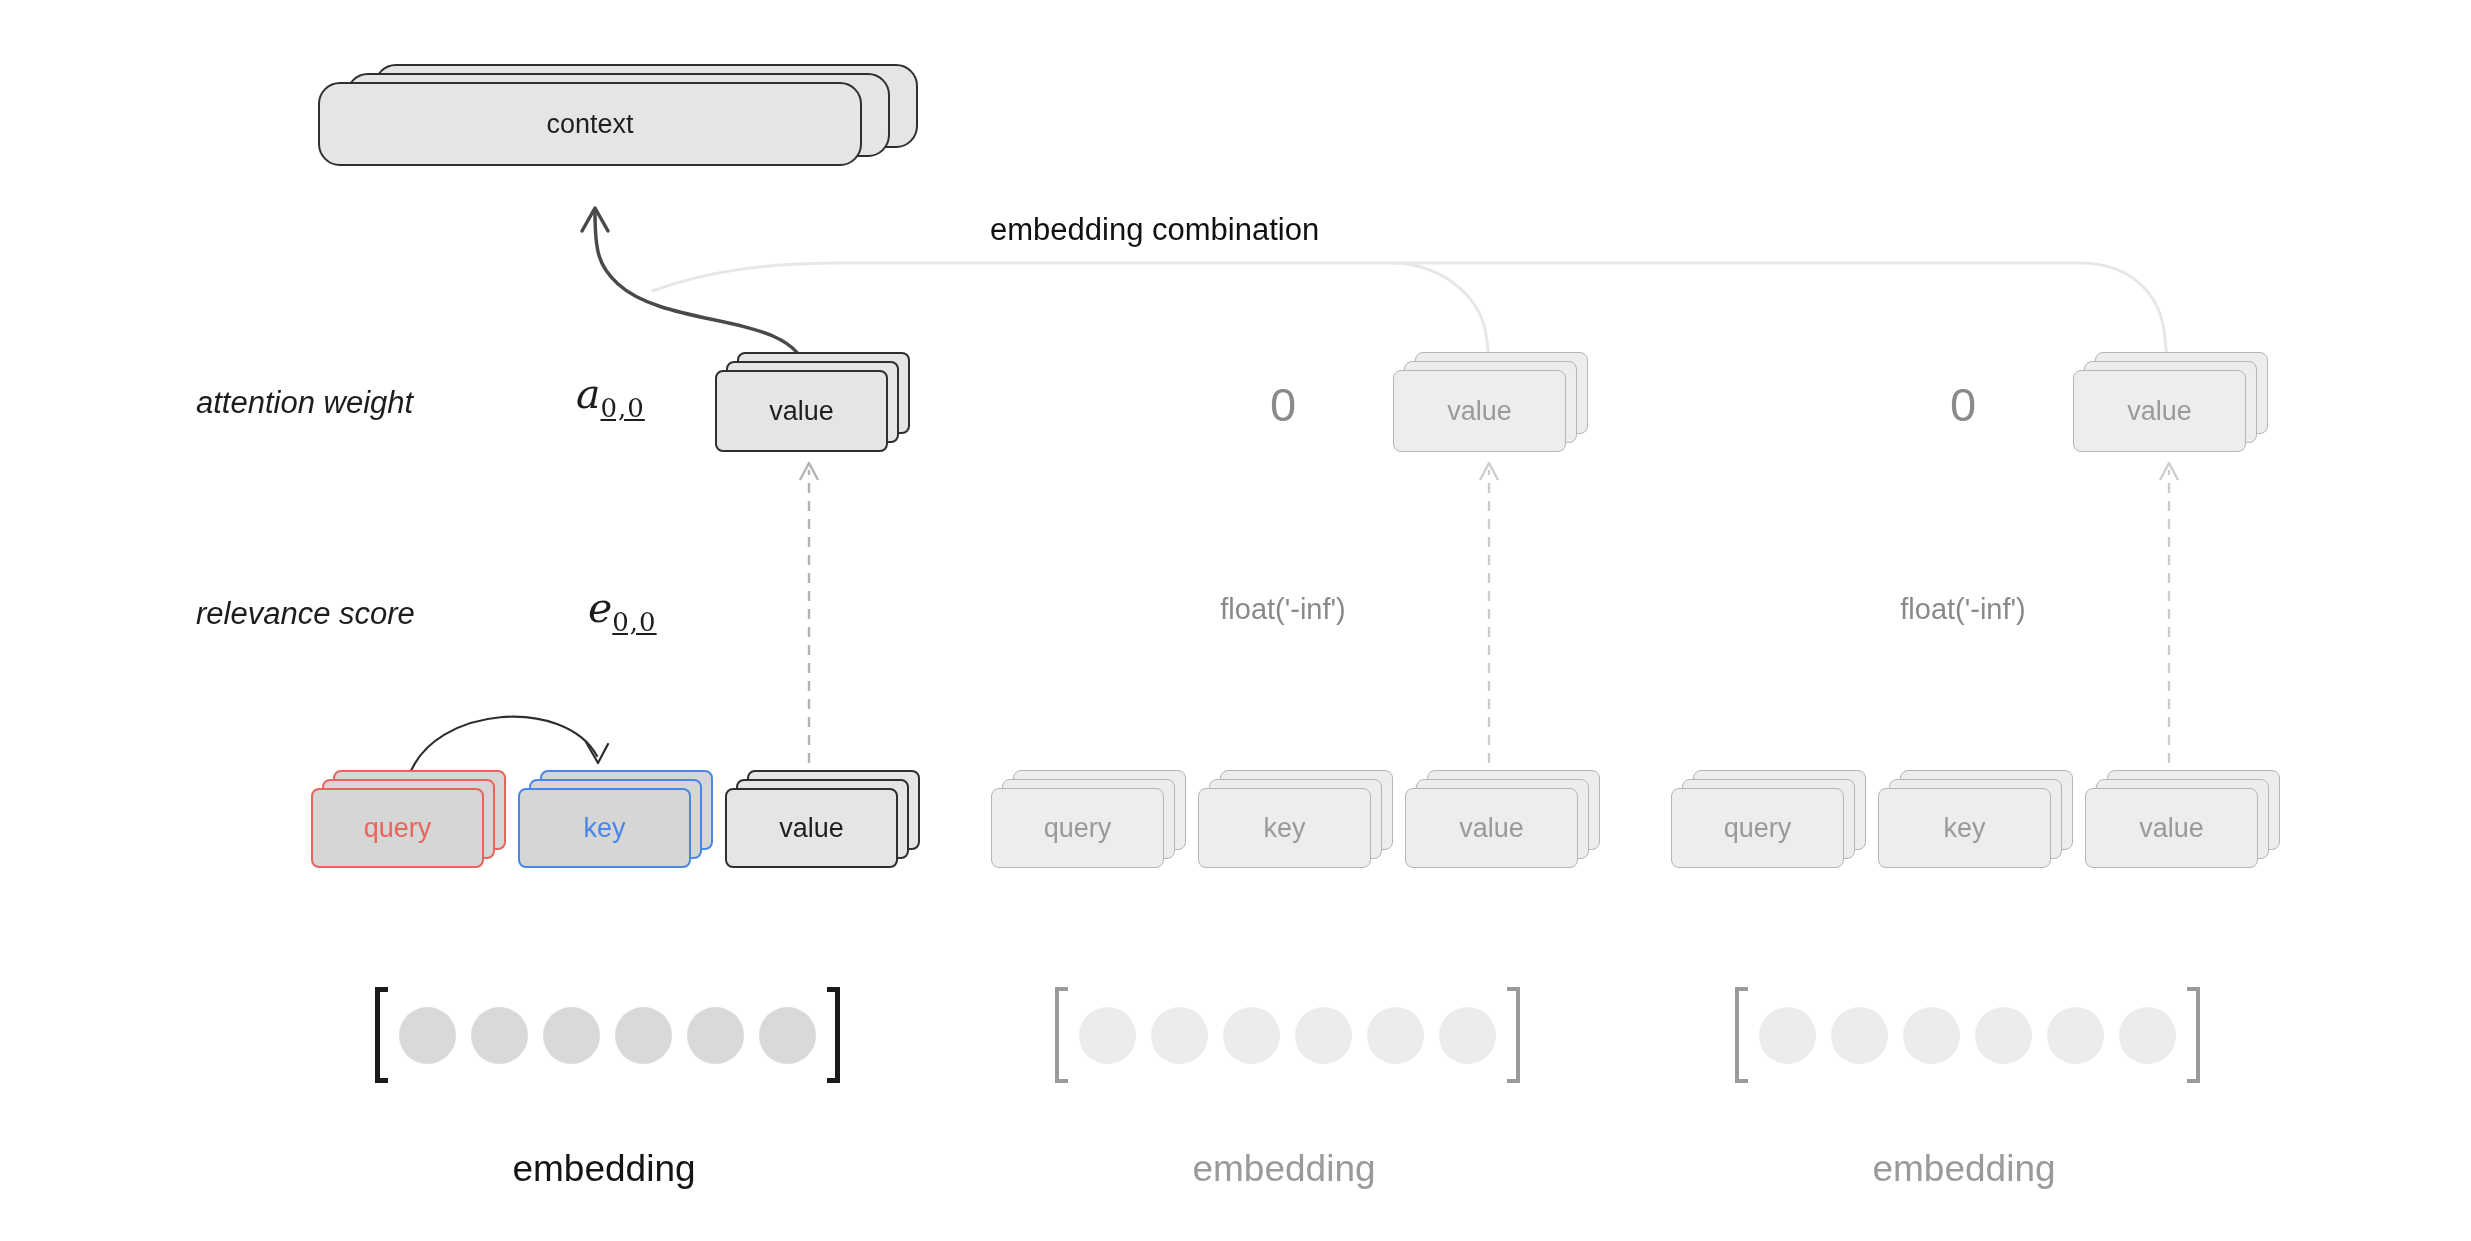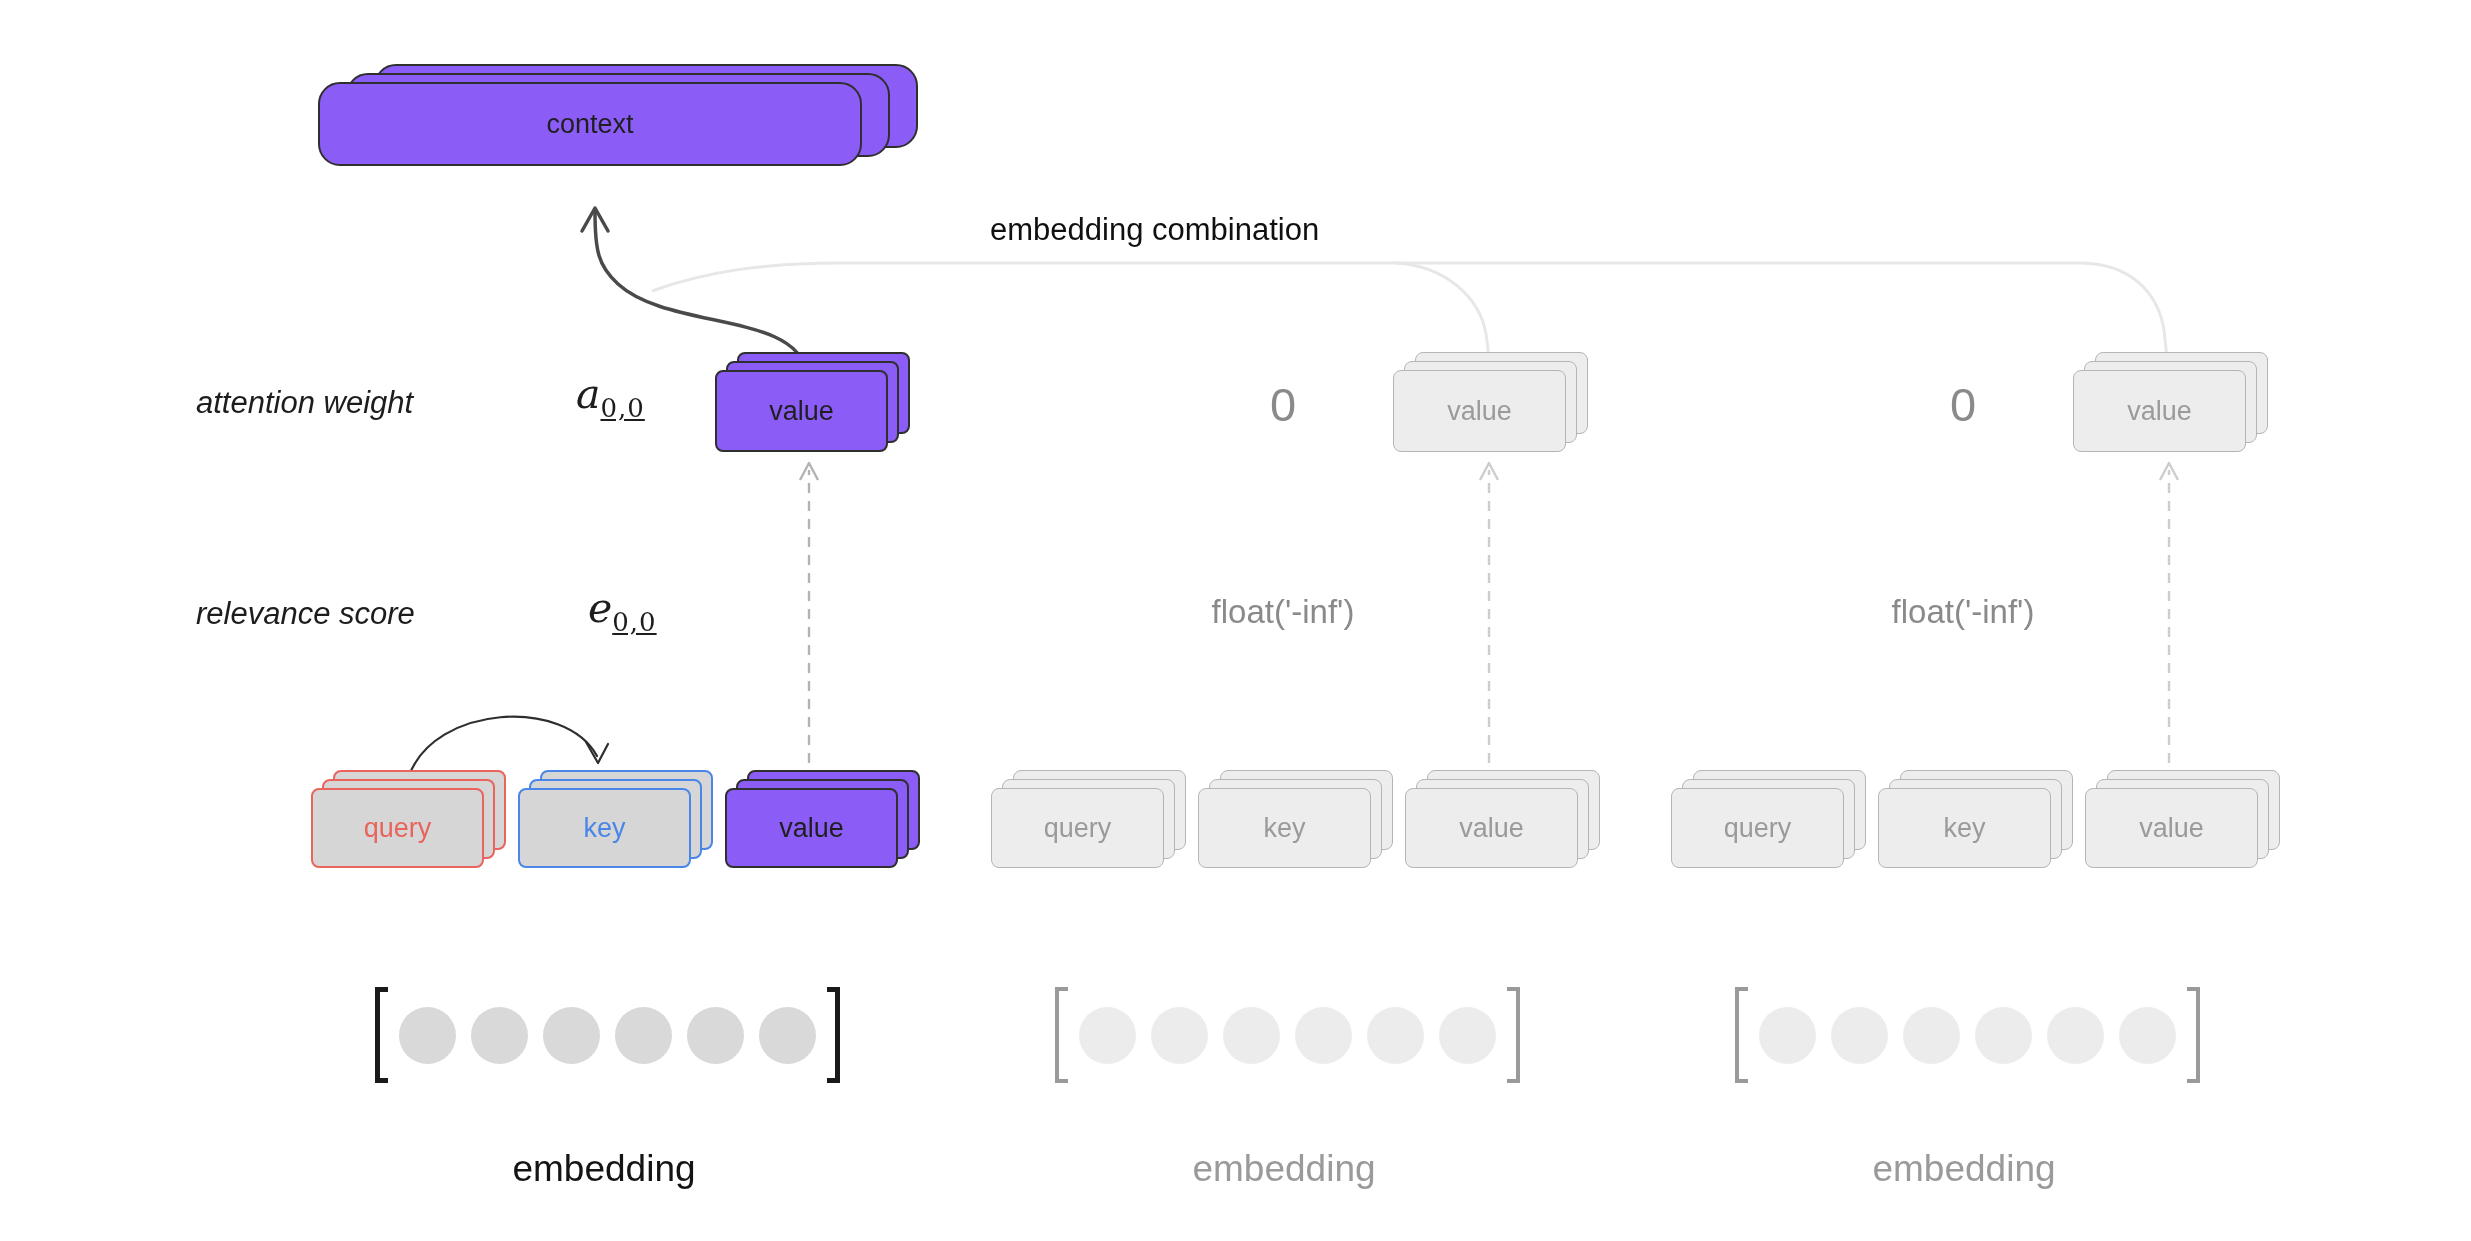--- a/index.html
+++ b/index.html
@@ -17,38 +17,38 @@
   .stack .card{
     position:absolute;left:0;top:0;width:100%;height:100%;
     border-radius:8px;
     display:flex;align-items:center;justify-content:center;
     box-sizing:border-box;
     font-size:27px;
   }
   .stack .l2{transform:translate(11px,-9px);}
   .stack .l3{transform:translate(22px,-18px);}
 
-  .card.active{background:#8b5cf6;border:2px solid #2f2f2f;color:#1f1f1f;}
+  .card.active{background:#e5e5e5;border:2px solid #2f2f2f;color:#1f1f1f;}
   .card.query{background:#d6d6d6;border:2px solid #e8645c;color:#e8645c;}
   .card.key{background:#d6d6d6;border:2px solid #4a86e8;color:#4a86e8;}
   .card.faded{background:#ededed;border:1.6px solid #b5b5b5;color:#9a9a9a;}
 
   .context-stack{left:318px;top:82px;width:544px;height:84px;}
   .context-stack .card{border-radius:22px;font-size:27px;}
   .context-stack .l2{transform:translate(28px,-9px);}
   .context-stack .l3{transform:translate(56px,-18px);}
 
   
   .lbl{position:absolute;white-space:nowrap;}
   .row-label{font-style:italic;font-size:31px;color:#1d1d1d;}
   .math{font-family:"DejaVu Serif", serif;font-style:italic;font-size:41px;color:#1d1d1d;}
   .math sub{font-size:26px;font-style:normal;letter-spacing:1px;text-decoration:underline;}
   .wc-label{font-size:31px;color:#101010;}
   .zero{font-size:47px;color:#8a8a8a;transform:translateX(-50%);}
-  .float-inf{font-size:33px;color:#8a8a8a;transform:translateX(-50%);}
+  .float-inf{font-size:29px;color:#8a8a8a;transform:translateX(-50%);}
   .emb-label{font-size:37px;transform:translateX(-50%);}
   .emb-label.active{color:#141414;}
   .emb-label.faded{color:#9a9a9a;}
 
   
   .embedding{position:absolute;top:987px;height:96px;display:flex;align-items:center;}
   .bracket{width:13px;height:96px;box-sizing:border-box;}
   .bracket.left{border-left:5px solid;border-top:5px solid;border-bottom:5px solid;}
   .bracket.right{border-right:5px solid;border-top:5px solid;border-bottom:5px solid;}
   .embedding.active .bracket{border-color:#1a1a1a;}

